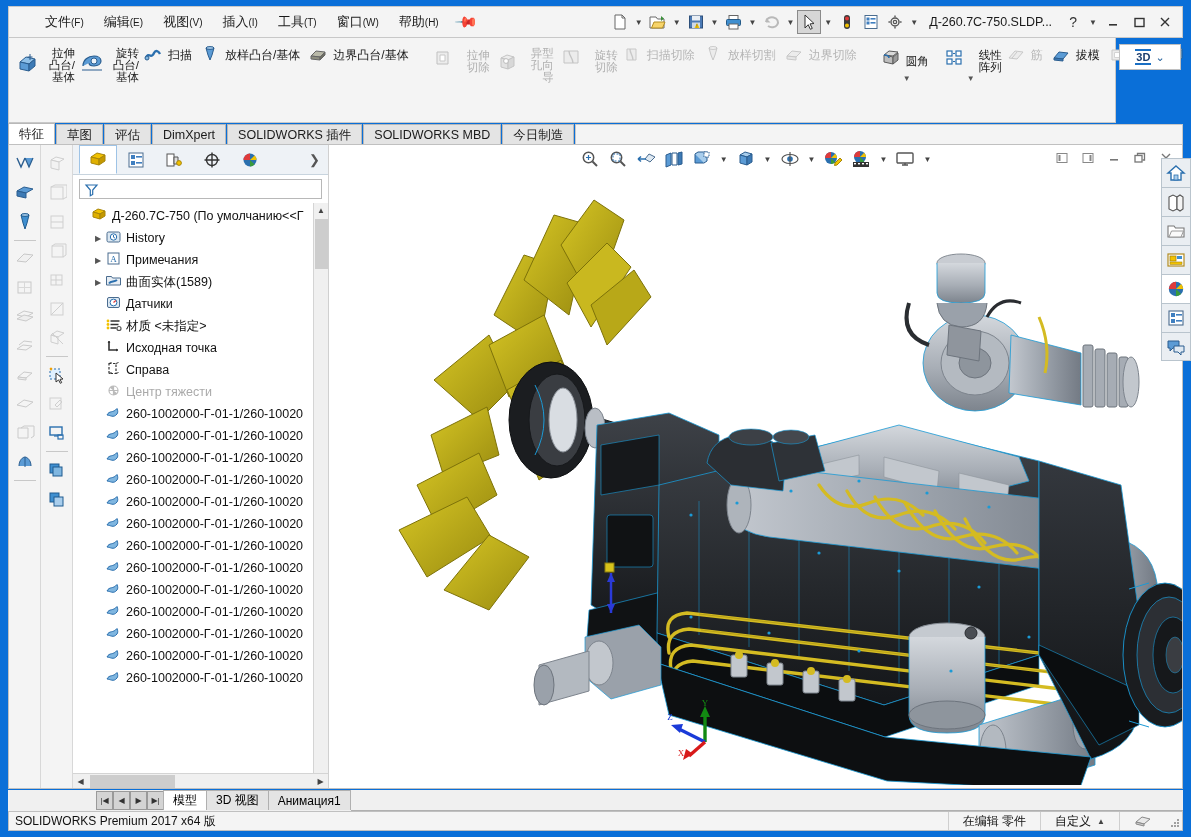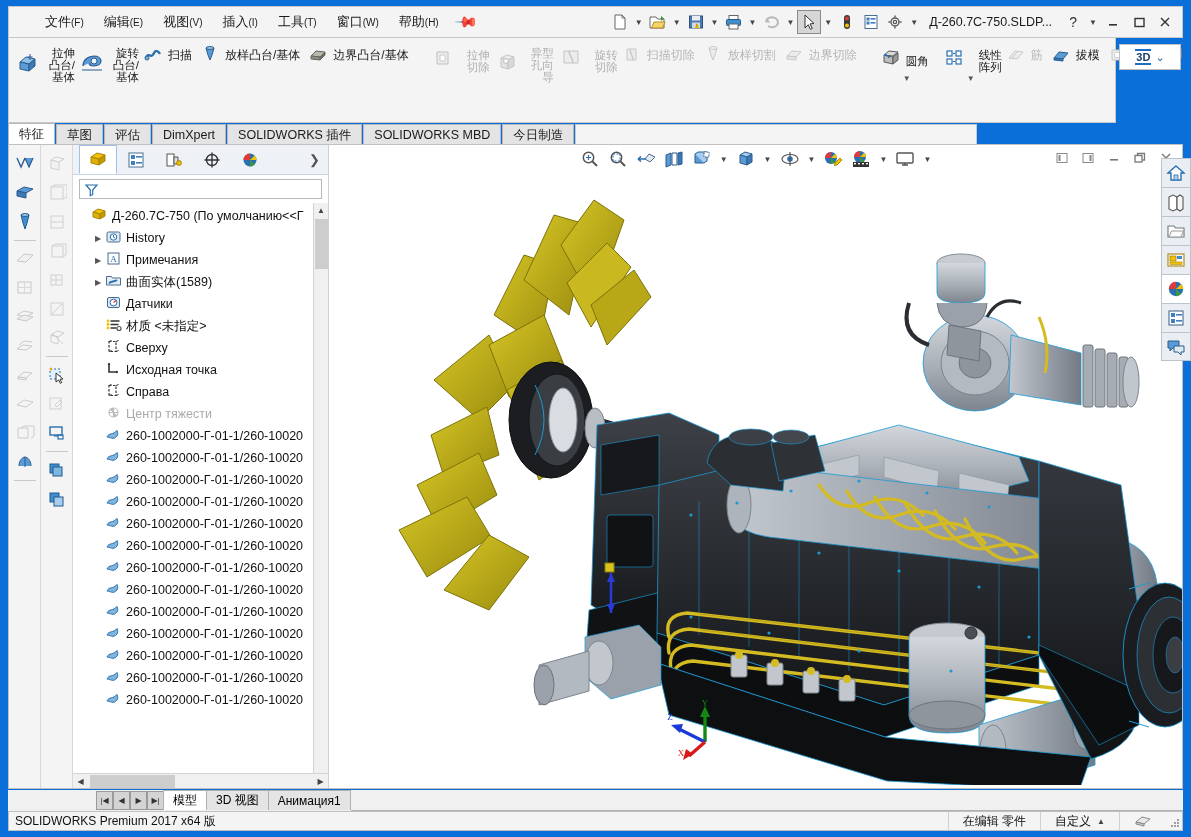--- a/index.html
+++ b/index.html
@@ -78,21 +78,21 @@
   
   .badge3d {
     position: absolute; right: 10px; top: 44px; width: 62px; height: 26px;
     background: #ffffff; border: 1px solid #c0c0c0;
     display: flex; align-items: center; justify-content: center; gap: 4px;
   }
   .badge3d .t3 { font-weight: bold; font-size: 11px; color: #1a3d6e; border-top:2px solid #1a6fc4; border-bottom:2px solid #1a6fc4; padding: 0 1px;}
   .badge3d .chev { font-size: 11px; color: #24619c; }
   
   .tabstrip {
-    position: absolute; left: 8px; top: 123px; width: 969px; height: 22px;
+    position: absolute; left: 8px; top: 123px; width: 1175px; height: 22px;
     display: flex; align-items: flex-end; background: transparent;
   }
   .tab {
     height: 21px; padding: 0 10px; display: flex; align-items: center;
     font-size: 12.5px; background: #e4e4e4; border: 1px solid #b8b8b8;
     border-bottom: none; margin-right: 1px; color: #1a1a1a; cursor: default;
     white-space: nowrap;
   }
   .tab.active { background: #ffffff; border-bottom: 1px solid #fff; height: 22px; font-weight: normal; }
   .tabfill { flex: 1; height: 21px; background: #f4f4f4; border: 1px solid #c8c8c8; border-bottom: none; }
@@ -878,31 +878,20 @@
                 <circle cx="3" cy="7.5" r="1.4" fill="#f2c200"></circle>
                 <circle cx="3" cy="11" r="1.4" fill="#f2c200"></circle>
                 <path d="M5.5 4h9M5.5 7.5h8M5.5 11h6" stroke="#333" stroke-width="1.4"></path>
                 <circle cx="14" cy="11.5" r="2" fill="none" stroke="#555" stroke-width="1.2"></circle>
               </svg>
           </span>
           <span class="tlabel">材质 &lt;未指定&gt;</span>
         </div>
 
 
-        <div class="trow">
-          <span class="tindent"></span>
-          <span class="tarrow"></span>
-          <span>
-            <svg width="17" height="15" viewBox="0 0 17 15">
-                <path d="M4 2.5h7v10H4z" fill="none" stroke="#333" stroke-width="1.2" stroke-dasharray="2.5,1.5"></path>
-                <path d="M4 2.5L6.5 1.5M11 2.5l2.5-1M4 12.5l2.5-1M11 12.5l2.5-1" stroke="#333"></path>
-              </svg>
-          </span>
-          <span class="tlabel">Сверху</span>
-        </div>
 
         <div class="trow">
           <span class="tindent"></span>
           <span class="tarrow"></span>
           <span>
             <svg width="17" height="15" viewBox="0 0 17 15">
                 <path d="M4 2v9h9" fill="none" stroke="#333" stroke-width="1.6"></path>
                 <path d="M4 2l-1.4 2h2.8zM13 11l-2-1.4v2.8z" fill="#333"></path>
               </svg>
           </span>

